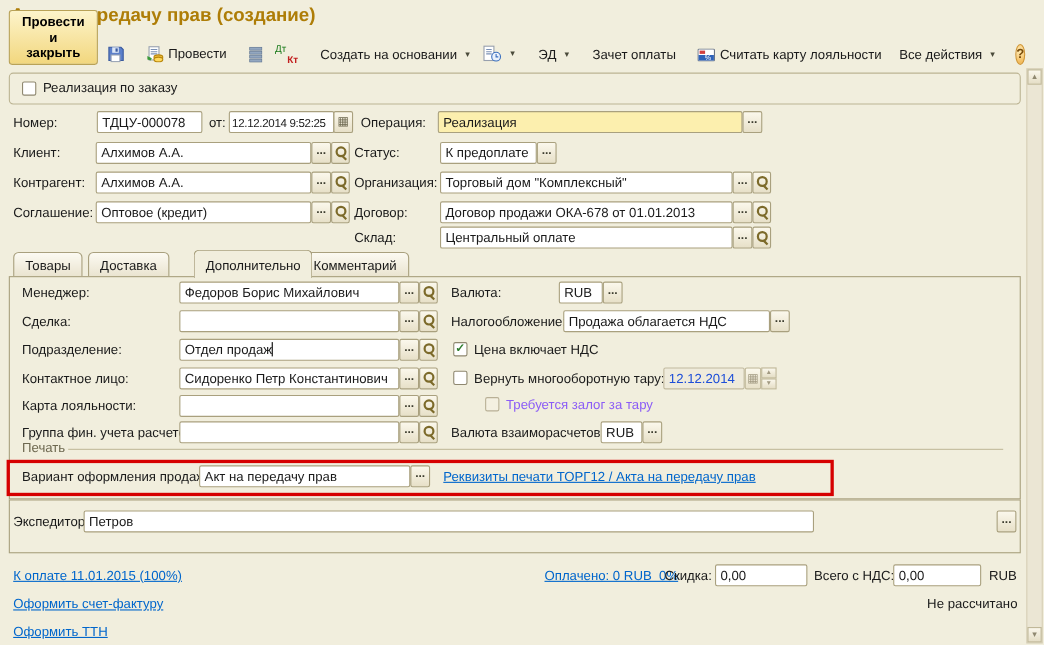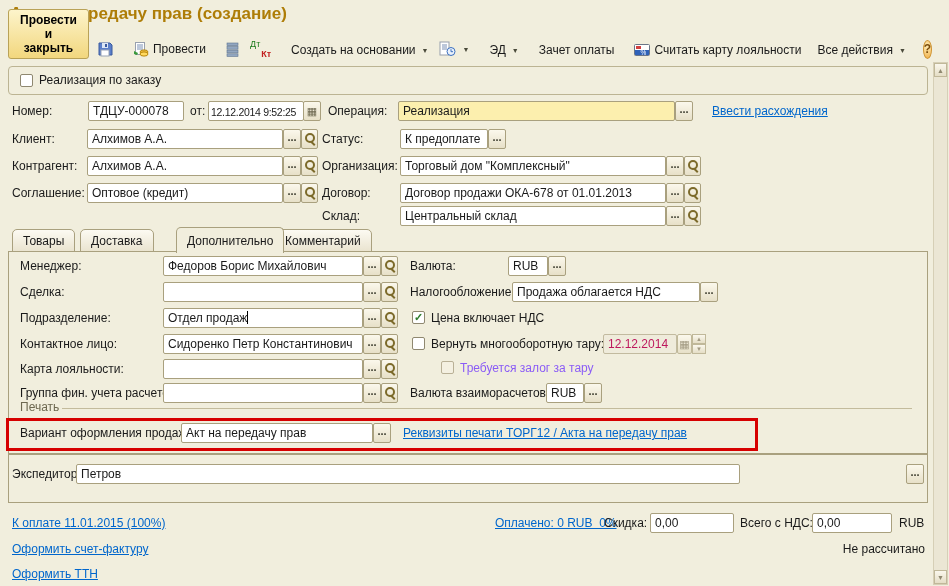--- a/index.html
+++ b/index.html
@@ -15,21 +15,21 @@
   .spacer{flex:1}
   .help{width:19px;height:19px;border-radius:50%;background:radial-gradient(circle at 35% 30%,#ffe9b0,#f0b34e);border:1px solid #cf9433;color:#7a4d0c;font-weight:bold;text-align:center;line-height:16px;cursor:pointer}
   .dtkt{position:relative;width:21px;height:16px;display:inline-block}
   .dtkt i{position:absolute;left:0;top:-2px;color:#1a7a1a;font-style:normal;font-weight:normal;font-size:9px}
   .dtkt b{position:absolute;right:0;bottom:-2px;color:#c21f1f;font-size:9px}
   .lbl{position:absolute;height:20px;line-height:20px;white-space:pre}
   .fld{position:absolute;height:20px;background:#fff;border:1px solid #a9a07e;border-radius:2px;padding:2px 4px;line-height:15px;white-space:pre;overflow:hidden}
   .fld.yellow{background:#fcefae}
   .fld.num{text-align:left}
   .fld.dtm{font-size:10.5px;letter-spacing:-0.3px;padding:3px 2px}
-  .fld.dis{background:#efebdb;color:#be185d;border-color:#c2ba9f}
+  .fld.dis{background:#efebdb;color:#1d4ed8;border-color:#c2ba9f}
   .eb{position:absolute;height:20px;width:18px;background:linear-gradient(#fbf8ec,#e7e0c8);border:1px solid #a9a07e;border-radius:2px;text-align:center;line-height:14px;color:#3c3c2e;font-weight:bold;font-size:11px;cursor:pointer}
   .mg{position:absolute;height:20px;width:17px;background:linear-gradient(#fbf8ec,#e7e0c8);border:1px solid #a9a07e;border-radius:2px;cursor:pointer}
   .mg::before{content:"";position:absolute;left:3px;top:3px;width:6px;height:6px;border:2px solid #7c6a2a;border-radius:50%}
   .mg::after{content:"";position:absolute;left:10px;top:11px;width:2px;height:5px;background:#7c6a2a;transform:rotate(-45deg)}
   .calbtn{position:absolute;width:18px;height:20px;background:linear-gradient(#fbf8ec,#e7e0c8);border:1px solid #a9a07e;border-radius:2px;text-align:center;line-height:18px;color:#6d6850;font-size:11px;cursor:pointer}
   .calbtn.dis{width:15px;color:#a29a82;border-color:#c0b899;cursor:default}
   .spin{position:absolute;width:14px;height:20px}
   .sbtn{height:10px;font-size:6px;line-height:9px;text-align:center;background:linear-gradient(#faf7ec,#e5dec6);border:1px solid #c0b899;color:#a29a82}
   .lnk{position:absolute;color:#0066cc;text-decoration:underline;white-space:pre;cursor:pointer;line-height:20px}
   .cb{position:absolute;width:13px;height:13px;background:#fff;border:1px solid #8f8870;border-radius:2px;text-align:center;line-height:11px;font-size:11px;color:#2e7d2e;font-weight:bold;cursor:pointer}
@@ -135,21 +135,20 @@
   <span class="lbl" style="left:39px;top:70px">Реализация по заказу</span>
 
   <span class="lbl" style="left:12px;top:101px">Номер:</span>
   <div class="fld" style="left:88px;top:101px;width:96px">ТДЦУ-000078</div>
   <span class="lbl" style="left:190px;top:101px">от:</span>
   <div class="fld dtm" style="left:208px;top:101px;width:96px">12.12.2014 9:52:25</div>
   <span class="calbtn" style="left:303px;top:101px">▦</span>
   <span class="lbl" style="left:328px;top:101px">Операция:</span>
   <div class="fld yellow" style="left:398px;top:101px;width:277px">Реализация</div>
   <span class="eb" style="left:675px;top:101px">...</span>
-  <a class="lnk" style="left:712px;top:101px">Ввести расхождения</a>
 
   <span class="lbl" style="left:12px;top:129px">Клиент:</span>
   <div class="fld" style="left:87px;top:129px;width:196px">Алхимов А.А.</div>
   <span class="eb" style="left:283px;top:129px">...</span>
   <span class="mg" style="left:301px;top:129px"></span>
   <span class="lbl" style="left:322px;top:129px">Статус:</span>
   <div class="fld" style="left:400px;top:129px;width:88px">К предоплате</div>
   <span class="eb" style="left:488px;top:129px">...</span>
 
   <span class="lbl" style="left:12px;top:156px">Контрагент:</span>
@@ -164,21 +163,21 @@
   <span class="lbl" style="left:12px;top:183px">Соглашение:</span>
   <div class="fld" style="left:87px;top:183px;width:196px">Оптовое (кредит)</div>
   <span class="eb" style="left:283px;top:183px">...</span>
   <span class="mg" style="left:301px;top:183px"></span>
   <span class="lbl" style="left:322px;top:183px">Договор:</span>
   <div class="fld" style="left:400px;top:183px;width:266px">Договор продажи ОКА-678 от 01.01.2013</div>
   <span class="eb" style="left:666px;top:183px">...</span>
   <span class="mg" style="left:684px;top:183px"></span>
 
   <span class="lbl" style="left:322px;top:206px">Склад:</span>
-  <div class="fld" style="left:400px;top:206px;width:266px">Центральный склад</div>
+  <div class="fld" style="left:400px;top:206px;width:266px">Центральный оплате</div>
   <span class="eb" style="left:666px;top:206px">...</span>
   <span class="mg" style="left:684px;top:206px"></span>
 
   <div class="tab" style="left:12px">Товары</div>
   <div class="tab" style="left:80px">Доставка</div>
   <div class="tab active" style="left:176px">Дополнительно</div>
   <div class="tab" style="left:274px">Комментарий</div>
 
   <div class="panel" style="left:8px;top:251px;width:920px;height:203px"></div>
 

